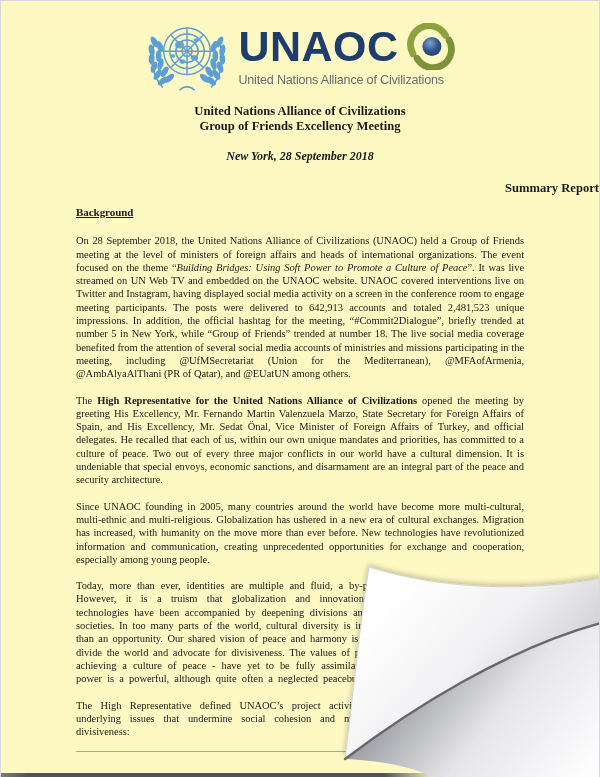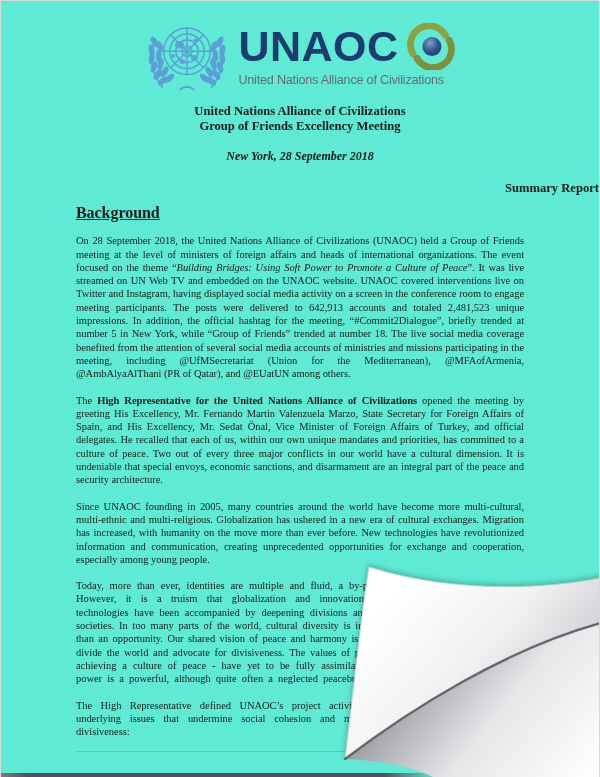--- a/index.html
+++ b/index.html
@@ -1,33 +1,33 @@
 <!DOCTYPE html>
 <html><head>
 <meta charset="utf-8">
 <style>
   html,body{margin:0;padding:0;background:#f4f4f5;}
   .page{
-    position:relative; width:600px; height:777px; background:#5eead4;
+    position:relative; width:600px; height:777px; background:#fef9c3;
     border:1px solid #d9d9db; border-bottom:none; box-sizing:border-box;
     overflow:hidden; font-family:"Liberation Serif","DejaVu Serif",serif; color:#1b1b1b;
   }
   
   .logo{position:absolute; top:14px; left:0; right:0; display:flex; justify-content:center; align-items:center; gap:4px;}
   .logo-text{display:flex; flex-direction:column;}
   .logo-row{display:flex; align-items:center; gap:3px;}
   .acronym{font-family:"Liberation Sans",sans-serif; font-weight:bold; font-size:43px; line-height:1; color:#1d3d6e; letter-spacing:.5px;}
   .subtitle{font-family:"Liberation Sans",sans-serif; font-size:12.6px; color:#6b6c6f; margin-top:3px; letter-spacing:-.2px; white-space:nowrap;}
   
   .doc-title{position:absolute; top:103px; width:100%; text-align:center; font-weight:bold; font-size:12.6px; line-height:14.5px;}
   .doc-date{position:absolute; top:148px; width:100%; text-align:center; font-weight:bold; font-style:italic; font-size:12px;}
   .doc-report{position:absolute; top:180px; width:100%; text-align:right; font-weight:bold; font-size:12.6px;}
   
   .body-text{position:absolute; top:205px; left:75px; width:452px; font-size:10.5px; line-height:13.3px; text-align:justify; letter-spacing:-.05px;}
-  .sect{font-size:16px; font-weight:bold; text-decoration:underline; margin:0 0 15px 0; text-align:left;}
+  .sect{font-size:11px; font-weight:bold; text-decoration:underline; margin:0 0 15px 0; text-align:left;}
   .body-text p{margin:0 4px 13px 0;}
   .frag{margin:0 0 13px 0;}
   .fline{white-space:nowrap; text-align:justify; text-align-last:justify; line-height:13.3px;}
   .fline.plain{text-align-last:left;}
   .w290{width:292px;} .w275{width:276px;}
   
   .footnote-rule{position:absolute; left:75px; top:750px; width:386px; height:1px; background:#a6a6a8;}
   .bottom-edge{position:absolute; left:0; bottom:0; width:436px; height:4px;
     background:linear-gradient(to right,#7c7d81,#525358 6%,#525358 88%,rgba(82,83,88,0));}
   

